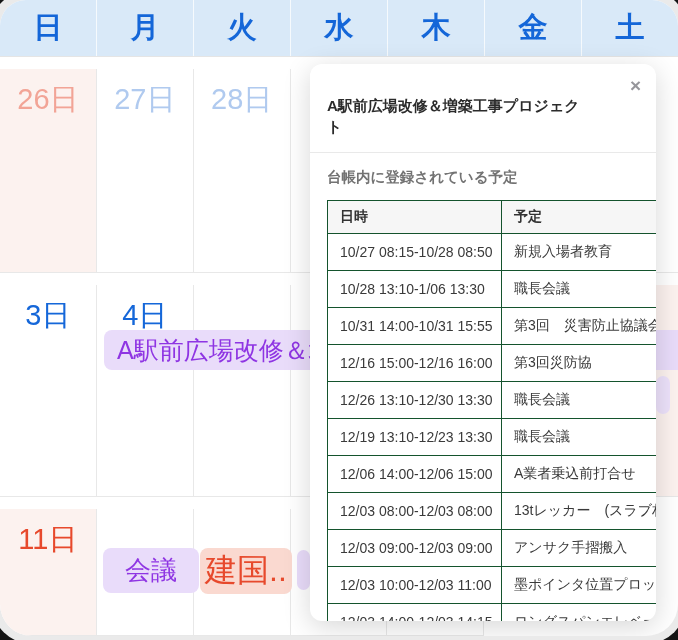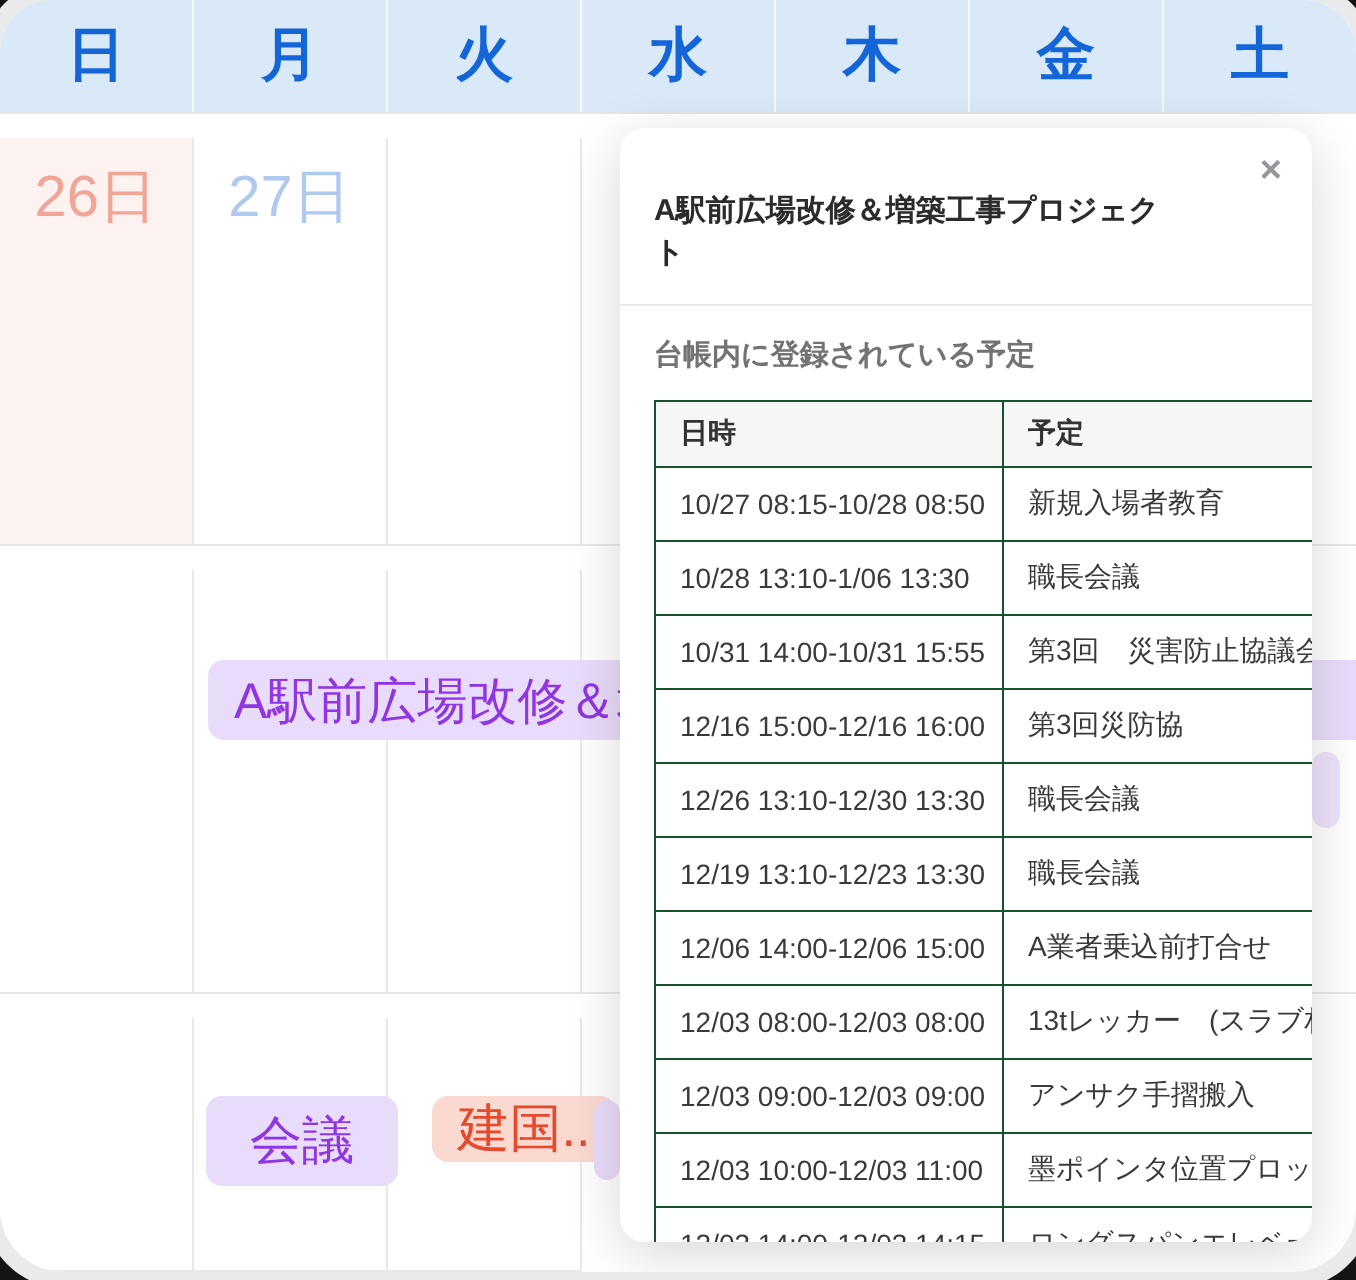--- a/index.html
+++ b/index.html
@@ -76,22 +76,22 @@
   }
   .event-pill-right {
     left: 656px; top: 376px; width: 14px; height: 38px;
     border-radius: 7px; background: #EDE2FB;
   }
   .event-kaigi {
     left: 103px; top: 548px; width: 96px; height: 45px;
     border-radius: 8px; font-size: 26px; justify-content: center;
   }
   .event-kenkoku {
-    left: 216px; top: 548px; width: 92px; height: 33px;
-    border-radius: 8px; font-size: 26px; justify-content: center;
+    left: 200px; top: 548px; width: 92px; height: 46px;
+    border-radius: 8px; font-size: 32px; justify-content: center;
   }
   .event-sliver {
     left: 297px; top: 550px; width: 13px; height: 40px;
     border-radius: 8px;
   }
   
   .popup {
     position: absolute;
     left: 310px; top: 64px;
     width: 346px; height: 557px;
@@ -159,26 +159,28 @@
     <div class="weekday-cell">水</div>
     <div class="weekday-cell">木</div>
     <div class="weekday-cell">金</div>
     <div class="weekday-cell">土</div>
   </div>
 
   <div class="calendar-grid">
 
     <div class="day-cell pink"><span class="date-label date-muted-red">26日</span></div>
     <div class="day-cell"><span class="date-label date-muted-blue">27日</span></div>
+    <div class="day-cell"><span class="date-label date-muted-blue">28日</span></div>
     <div class="day-cell"></div>
     <div class="day-cell"></div>
     <div class="day-cell"></div>
     <div class="day-cell"></div>
 
     <div class="day-cell"><span class="date-label date-blue">3日</span></div>
+    <div class="day-cell"><span class="date-label date-blue">4日</span></div>
     <div class="day-cell"></div>
     <div class="day-cell"></div>
     <div class="day-cell"></div>
     <div class="day-cell"></div>
 
     <div class="day-cell pink"><span class="date-label date-red">9日</span></div>
     <div class="day-cell pink"><span class="date-label date-red">11日</span></div>
     <div class="day-cell"></div>
     <div class="day-cell"></div>
     <div class="day-cell"></div>

